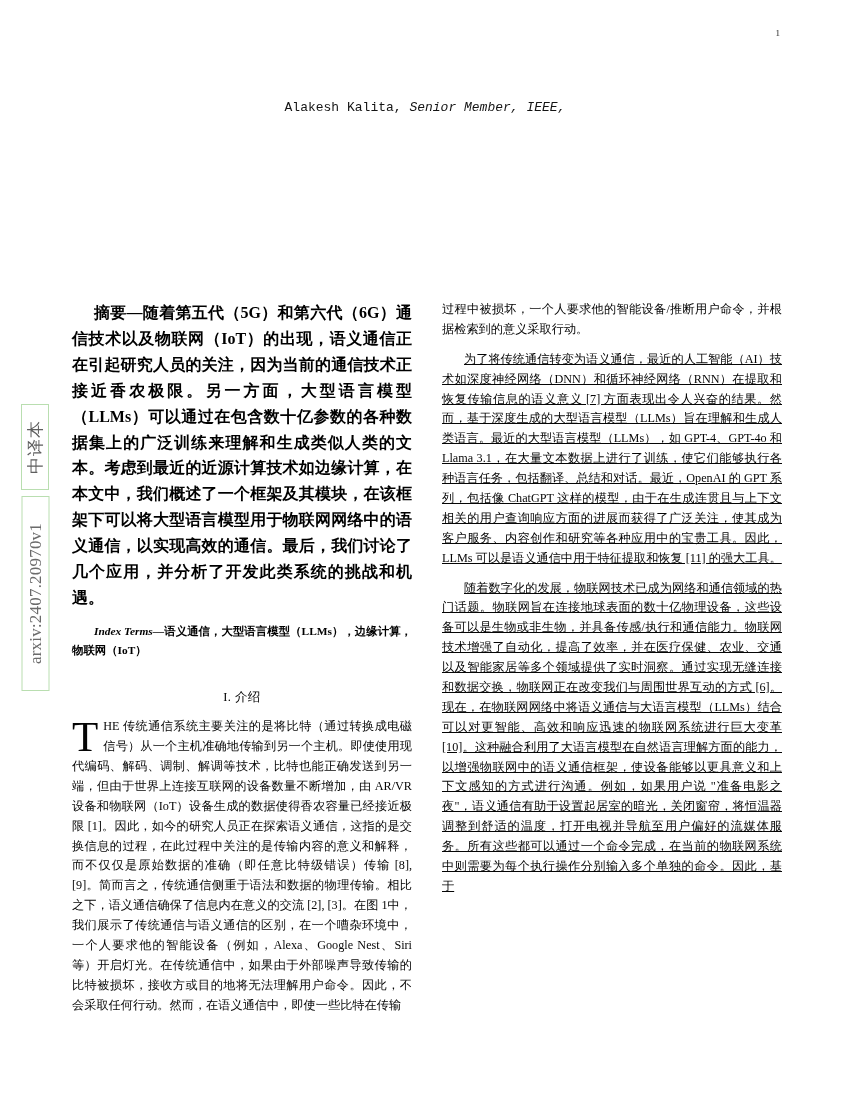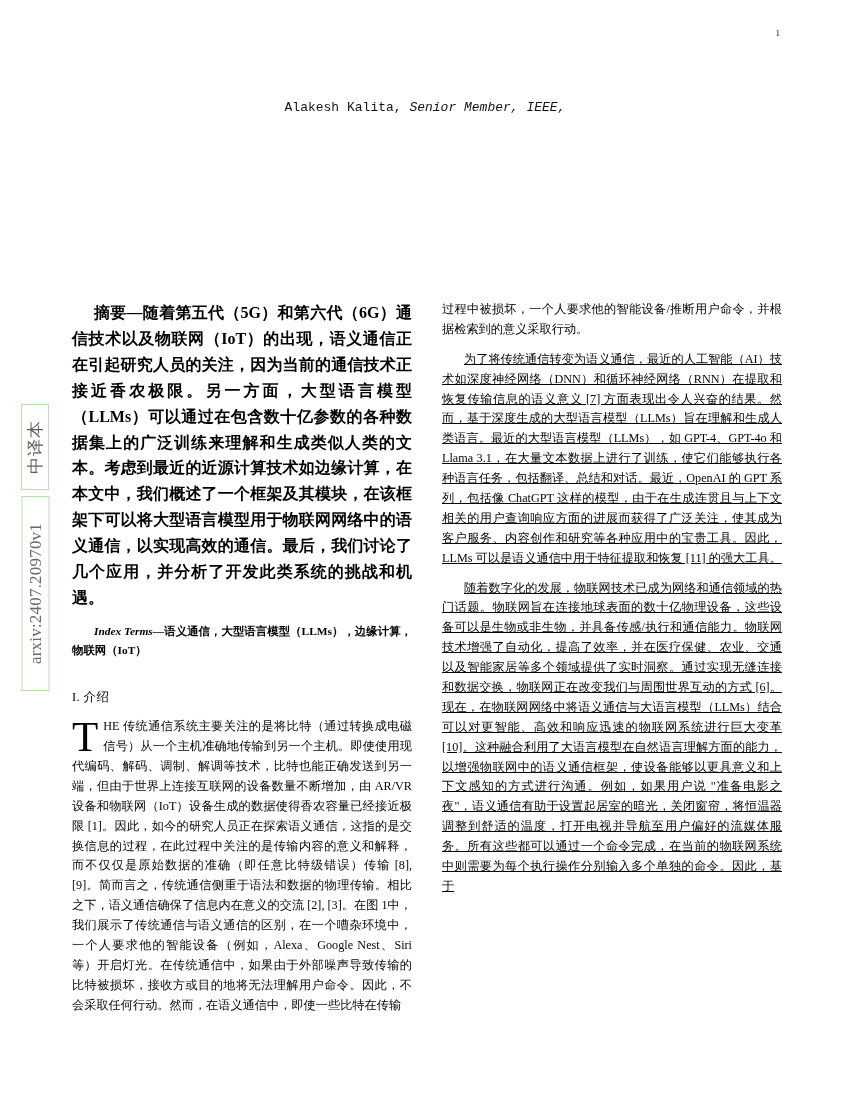--- a/index.html
+++ b/index.html
@@ -132,20 +132,21 @@
     font-weight: bold;
     text-indent: 22px;
     font-family: "Liberation Serif", "DejaVu Serif", serif;
   }
   .index-terms .it-label {
     font-style: italic;
     font-weight: bold;
   }
 
   .section-head {
+    text-align: center;
     font-size: 12.5px;
     margin-top: 30px;
     margin-bottom: 11px;
     font-family: "Liberation Serif", "DejaVu Serif", serif;
     letter-spacing: 0.4px;
   }
 
   .body-par {
     font-size: 12.2px;
     line-height: 1.63;

